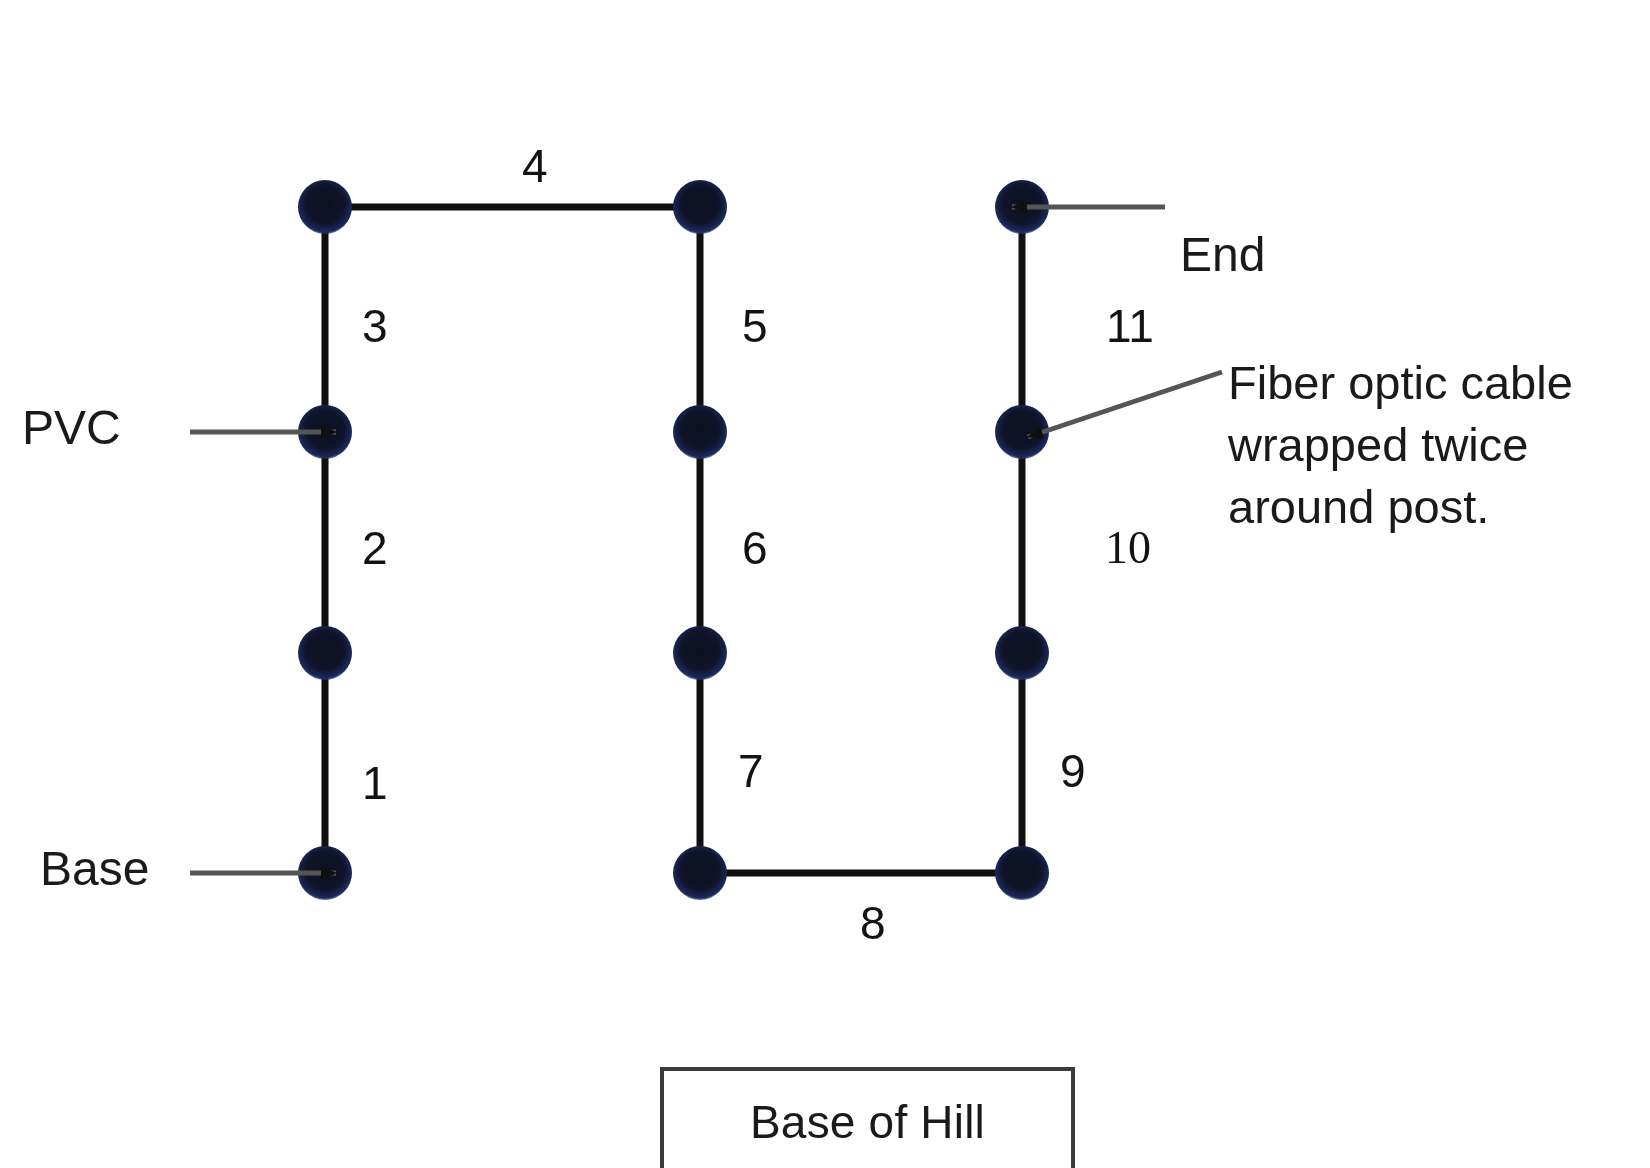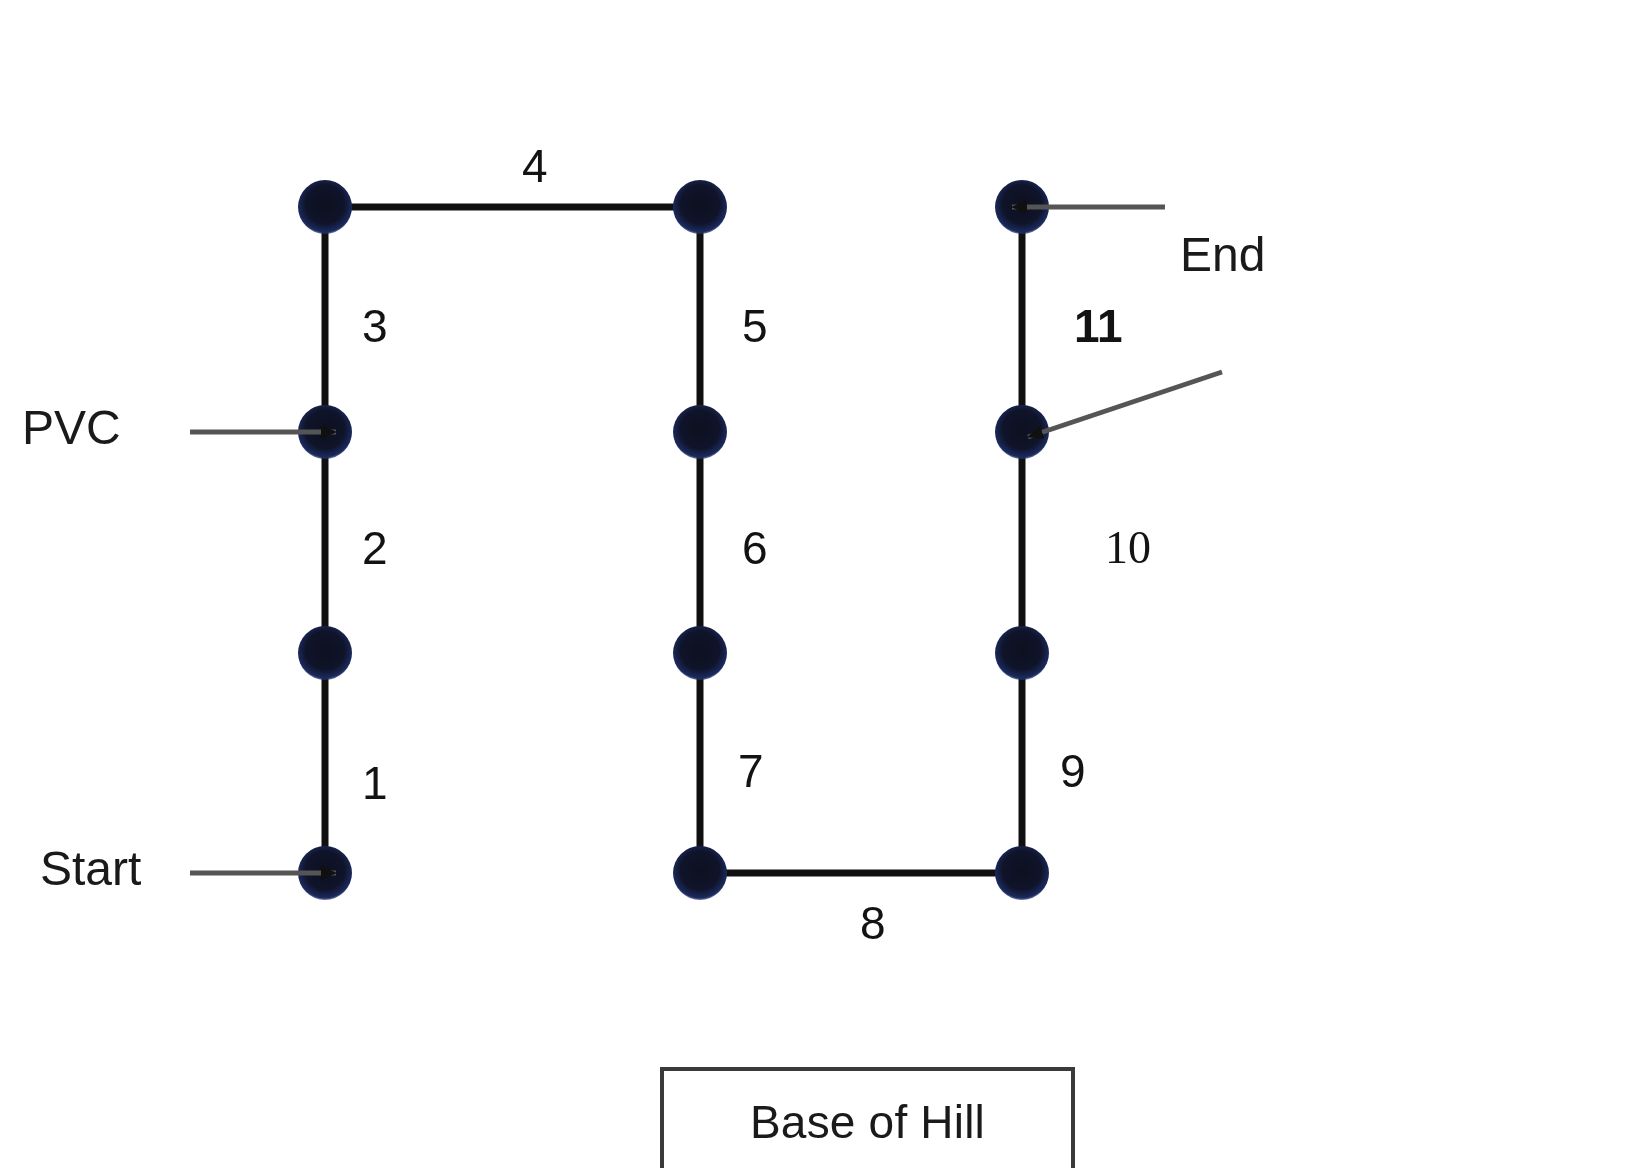--- a/index.html
+++ b/index.html
@@ -143,20 +143,21 @@
   <div class="seg-label" style="left:362px; top:760px;">1</div>
   <div class="seg-label" style="left:362px; top:525px;">2</div>
   <div class="seg-label" style="left:362px; top:303px;">3</div>
   <div class="seg-label" style="left:522px; top:143px;">4</div>
   <div class="seg-label" style="left:742px; top:303px;">5</div>
   <div class="seg-label" style="left:742px; top:525px;">6</div>
   <div class="seg-label" style="left:738px; top:748px;">7</div>
   <div class="seg-label" style="left:860px; top:900px;">8</div>
   <div class="seg-label" style="left:1060px; top:748px;">9</div>
   <div class="seg-label" style="left:1105px; top:525px;font-family:Liberation Serif, serif;">10</div>
-  <div class="seg-label" style="left:1074px; top:303px;font-weight:bold;">11</div>
+  <div class="seg-label" style="left:1106px; top:303px;">11</div>
 
   <div class="anno-label" style="left:22px; top:404px;">PVC</div>
-  <div class="anno-label" style="left:40px; top:845px;">Start</div>
+  <div class="anno-label" style="left:40px; top:845px;">Base</div>
   <div class="anno-label" style="left:1180px; top:183px;margin-top:48px;">End</div>
 
+  <div id="fiber-note">Fiber optic cable wrapped twice around post.</div>
 
 </div>
 
 </body></html>

